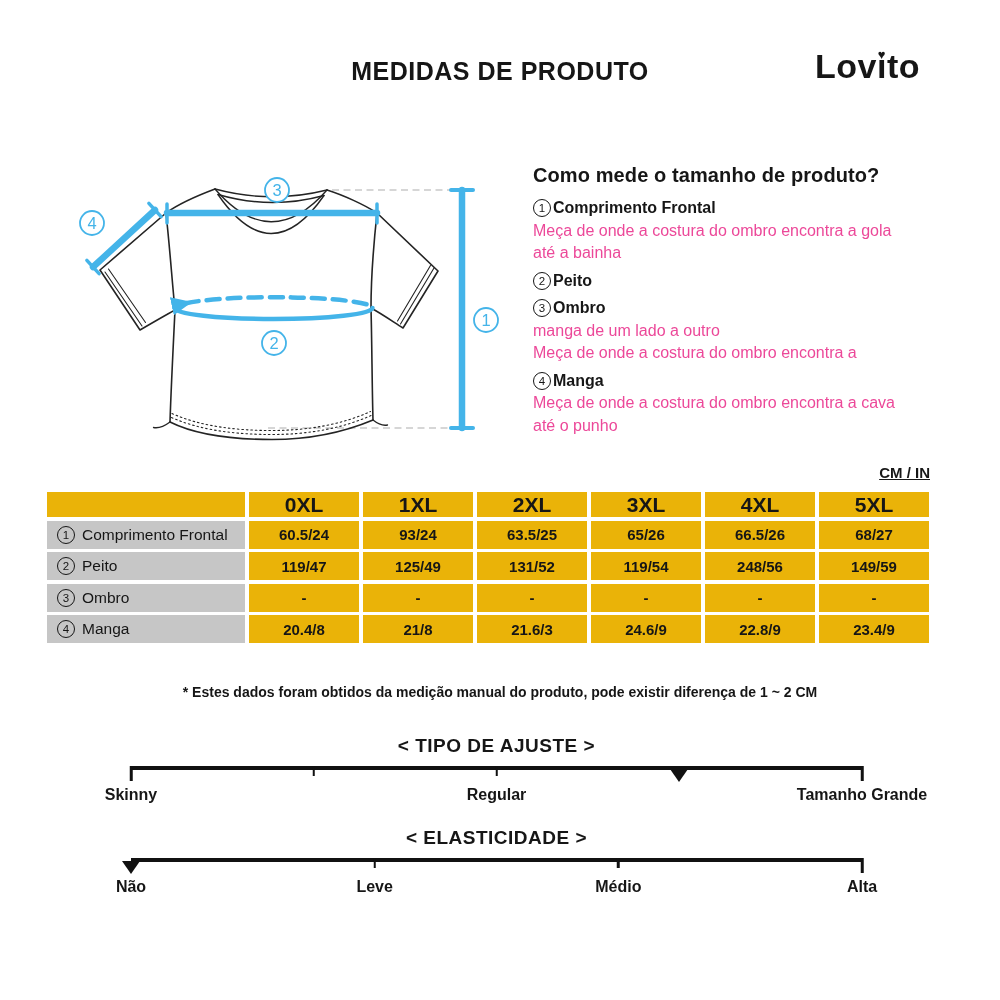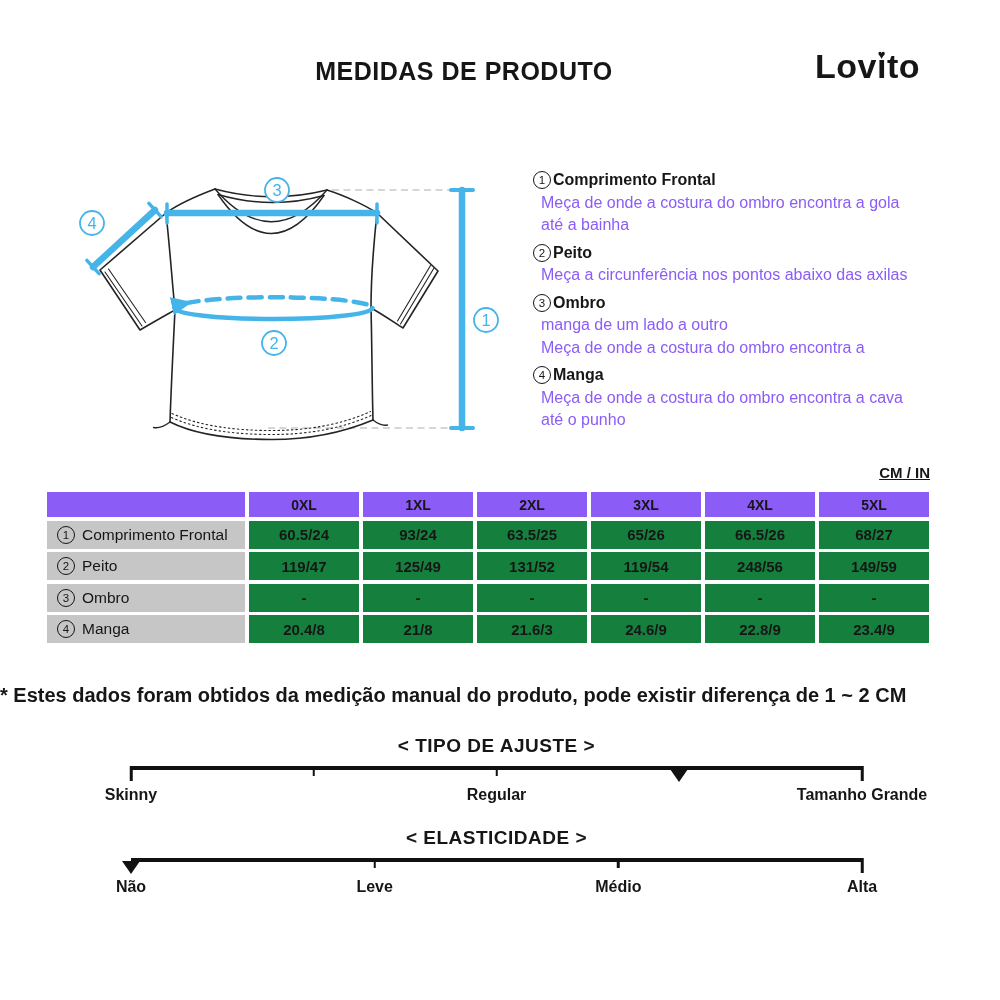--- a/index.html
+++ b/index.html
@@ -1,51 +1,51 @@
 <!DOCTYPE html>
 <html><head>
 <meta charset="utf-8">
 <style>
   html,body{margin:0;padding:0;background:#fff;}
   .page{position:relative;width:1000px;height:1000px;background:#fff;overflow:hidden;
         font-family:"Liberation Sans","DejaVu Sans",sans-serif;color:#161616;}
 
   
   .title{position:absolute;top:57px;left:0;width:928px;text-align:center;
-         font-size:25px;font-weight:bold;letter-spacing:.5px;}
+         font-size:25px;font-weight:bold;letter-spacing:.5px;padding-left:36px;}
   .logo{position:absolute;top:47px;right:80px;font-size:34px;font-weight:bold;letter-spacing:.5px;}
   .logo-i{position:relative;display:inline-block;}
   .logo-dot{position:absolute;left:50%;top:1px;transform:translateX(-50%);font-size:13px;line-height:1;}
 
   
   .diagram{position:absolute;left:55px;top:150px;}
 
   
   .guide{position:absolute;left:533px;top:164px;width:452px;}
   .guide h2{margin:0 0 10px 0;font-size:20px;font-weight:bold;letter-spacing:.1px;}
   .g-label{display:flex;align-items:center;gap:2px;font-size:16px;font-weight:bold;
            line-height:22.5px;margin-top:5px;}
   .cnum{display:inline-flex;align-items:center;justify-content:center;flex:none;
         width:16px;height:16px;border:1.2px solid #161616;border-radius:50%;
         font-size:11.5px;font-weight:normal;}
-  .g-desc{font-size:16px;color:#8b5cf6;line-height:22.5px;font-weight:normal;margin-left:8px;}
+  .g-desc{font-size:16px;color:#ec4899;line-height:22.5px;font-weight:normal;}
 
   
   .units{position:absolute;top:464px;right:70px;font-size:15px;font-weight:bold;text-decoration:underline;}
   .sizes{position:absolute;left:47px;top:492px;width:882px;display:grid;
          grid-template-columns:198px repeat(6,1fr);grid-template-rows:25px repeat(4,28px);
          gap:3.5px 4px;}
-  .th{background:#8b5cf6;display:flex;align-items:center;justify-content:center;
-      font-size:14px;font-weight:bold;}
+  .th{background:#eab308;display:flex;align-items:center;justify-content:center;
+      font-size:21px;font-weight:bold;}
   .tl{background:#c6c6c6;display:flex;align-items:center;gap:7px;padding-left:10px;font-size:15.5px;}
-  .td{background:#15803d;display:flex;align-items:center;justify-content:center;
+  .td{background:#eab308;display:flex;align-items:center;justify-content:center;
       font-size:15px;font-weight:bold;}
 
-  .footnote{position:absolute;top:684px;left:0;width:1000px;text-align:left;
-            font-size:20px;font-weight:bold;}
+  .footnote{position:absolute;top:684px;left:0;width:1000px;text-align:center;
+            font-size:14px;font-weight:bold;}
 
   
   .scale{position:absolute;left:131px;width:731px;}
   .scale-fit{top:735px;}
   .scale-ela{top:827px;}
   .scale-title{text-align:center;font-size:19px;font-weight:bold;letter-spacing:.5px;}
   .track{position:relative;height:20px;margin-top:9px;}
   .track-line{position:absolute;left:0;right:0;top:0;height:3.5px;background:#111;}
   .tick{position:absolute;top:0;width:2.5px;background:#111;transform:translateX(-50%);}
   .tick-end{height:15px;}
@@ -120,36 +120,34 @@
     </g>
     <g fill="#44b4e9" font-size="16.5" text-anchor="middle">
       <text x="431" y="175.5">1</text>
       <text x="219" y="198.5">2</text>
       <text x="222" y="45.5">3</text>
       <text x="37" y="78.5">4</text>
     </g>
   </svg>
 
   <div class="guide">
+    <h2>Como mede o tamanho de produto?</h2>
 
     <div class="g-label">
       <span class="cnum">1</span>
       <span>Comprimento Frontal</span>
     </div>
     <div class="g-desc">
       <div>Meça de onde a costura do ombro encontra a gola</div>
       <div>até a bainha</div>
     </div>
 
     <div class="g-label">
       <span class="cnum">2</span>
       <span>Peito</span>
-    </div>
-    <div class="g-desc">
-      <div>Meça a circunferência nos pontos abaixo das axilas</div>
     </div>
 
     <div class="g-label">
       <span class="cnum">3</span>
       <span>Ombro</span>
     </div>
     <div class="g-desc">
       <div>manga de um lado a outro</div>
       <div>Meça de onde a costura do ombro encontra a</div>
     </div>

